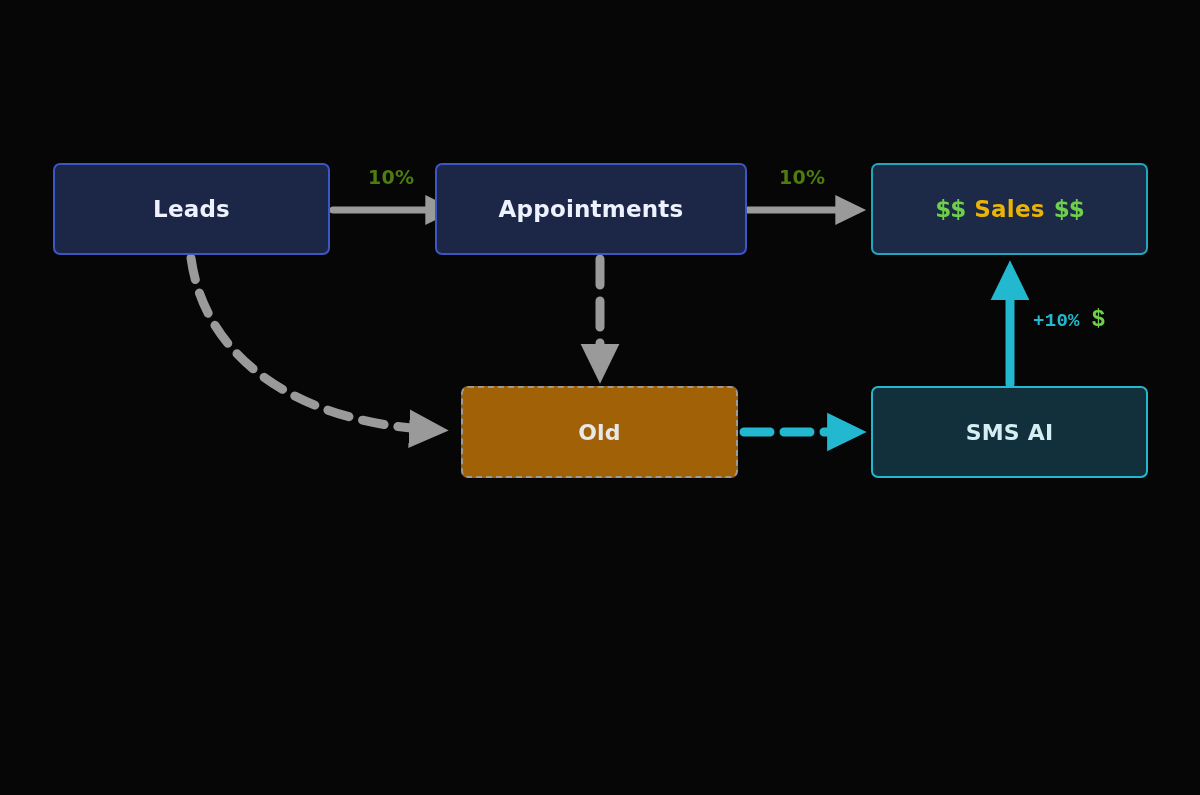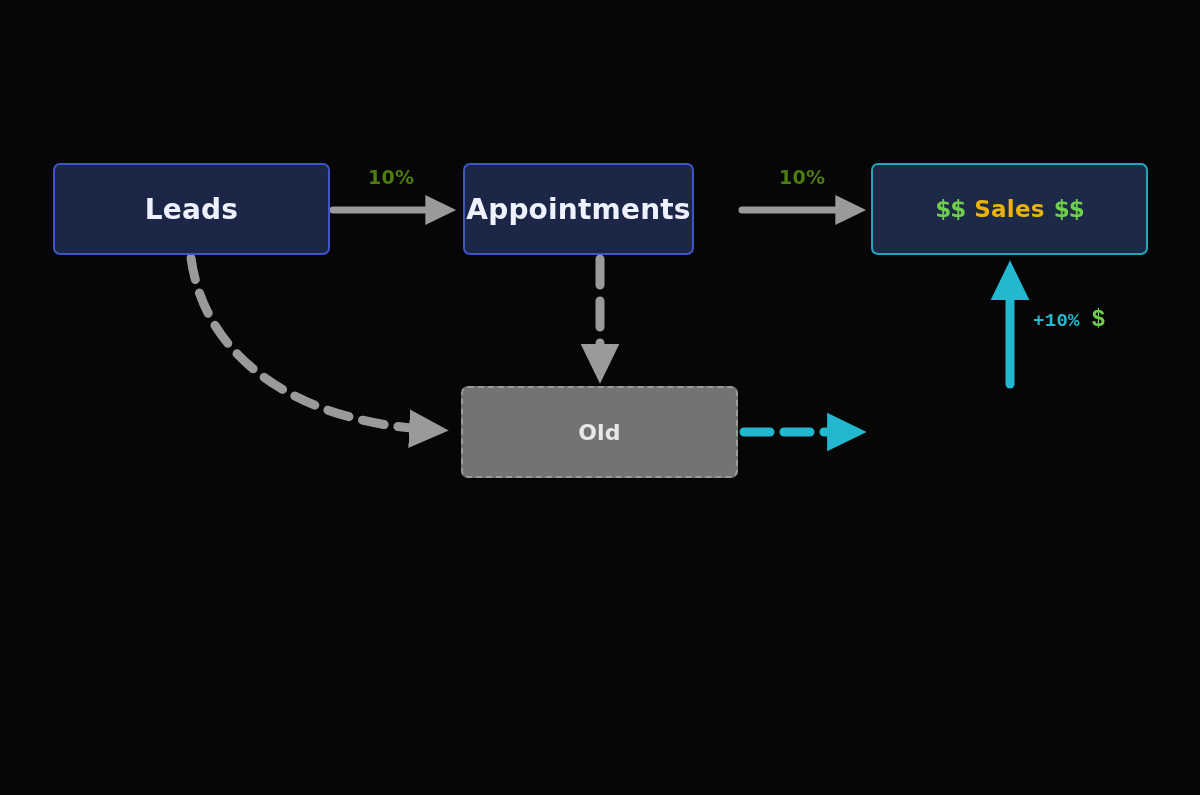--- a/index.html
+++ b/index.html
@@ -37,36 +37,36 @@
     font-weight: bold;
     letter-spacing: 0.2px;
     white-space: nowrap;
   }
 
   
   .node-indigo {
     background: #1c2748;
     border: 2px solid #3d56c4;
     color: #eef2ff;
-    font-size: 28px;
+    font-size: 23px;
   }
 
   
   .node-sales {
     background: #1c2a47;
     border: 2px solid #22a6bd;
     font-size: 23px;
     gap: 9px;
   }
   .sales-money { color: #6fcf4b; font-weight: bold; letter-spacing: -1px; }
   .sales-label { color: #eab308; }
 
   
   .node-old {
-    background: #737373;
+    background: #a16207;
     border: 2px dashed #9a9a9a;
     color: #e8e8e8;
     font-size: 22px;
   }
 
   
   .node-sms {
     background: #11303c;
     border: 2px solid #22b8cf;
     color: #d5eef4;
@@ -109,34 +109,37 @@
 
     <line x1="744" y1="432" x2="855" y2="432" stroke="#22b8cf" stroke-width="9" stroke-linecap="round" stroke-dasharray="26 14" marker-end="url(#arrow-cyan)"></line>
 
     <line x1="1010" y1="384" x2="1010" y2="272" stroke="#22b8cf" stroke-width="9" stroke-linecap="round" marker-end="url(#arrow-cyan)"></line>
   </svg>
 
   <div class="node node-indigo" style="left:53px; top:163px; width:277px; height:92px;">
     <span>Leads</span>
   </div>
 
-  <div class="node node-indigo" style="left:463px; top:163px; width:231px; height:92px;">
+  <div class="node node-indigo" style="left:435px; top:163px; width:312px; height:92px;">
     <span>Appointments</span>
   </div>
 
   <div class="node node-sales" style="left:871px; top:163px; width:277px; height:92px;">
     <span class="sales-money">$$</span>
     <span class="sales-label">Sales</span>
     <span class="sales-money">$$</span>
   </div>
 
   <div class="node node-old" style="left:461px; top:386px; width:277px; height:92px;">
     <span>Old</span>
   </div>
 
+  <div class="node node-sms" style="left:871px; top:386px; width:277px; height:92px;">
+    <span>SMS AI</span>
+  </div>
 
   <div class="edge-label label-gray" style="left:368px; top:166px;">
     <span>10%</span>
   </div>
 
   <div class="edge-label label-gray" style="left:779px; top:166px;">
     <span>10%</span>
   </div>
 
   <div class="edge-label label-gain" style="left:1033px; top:307px;">

